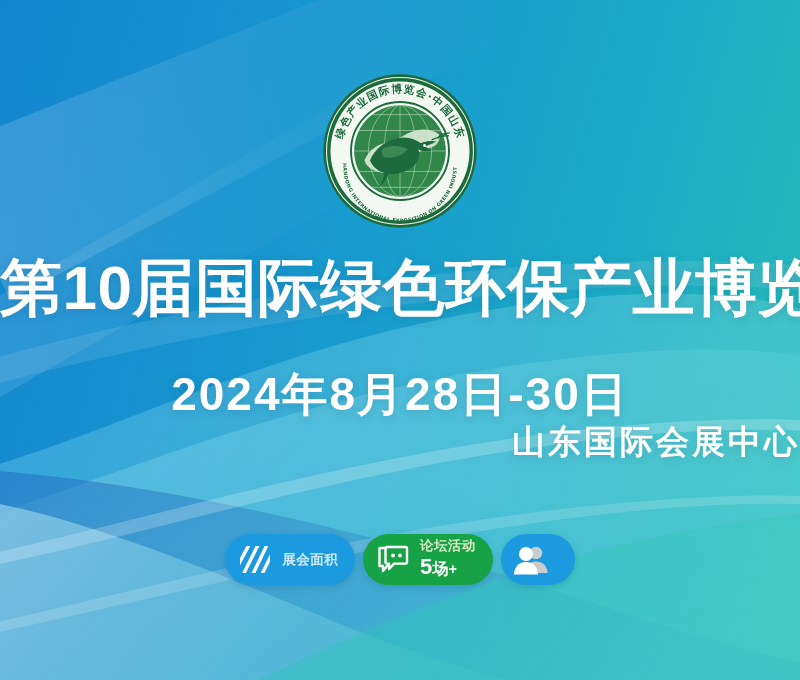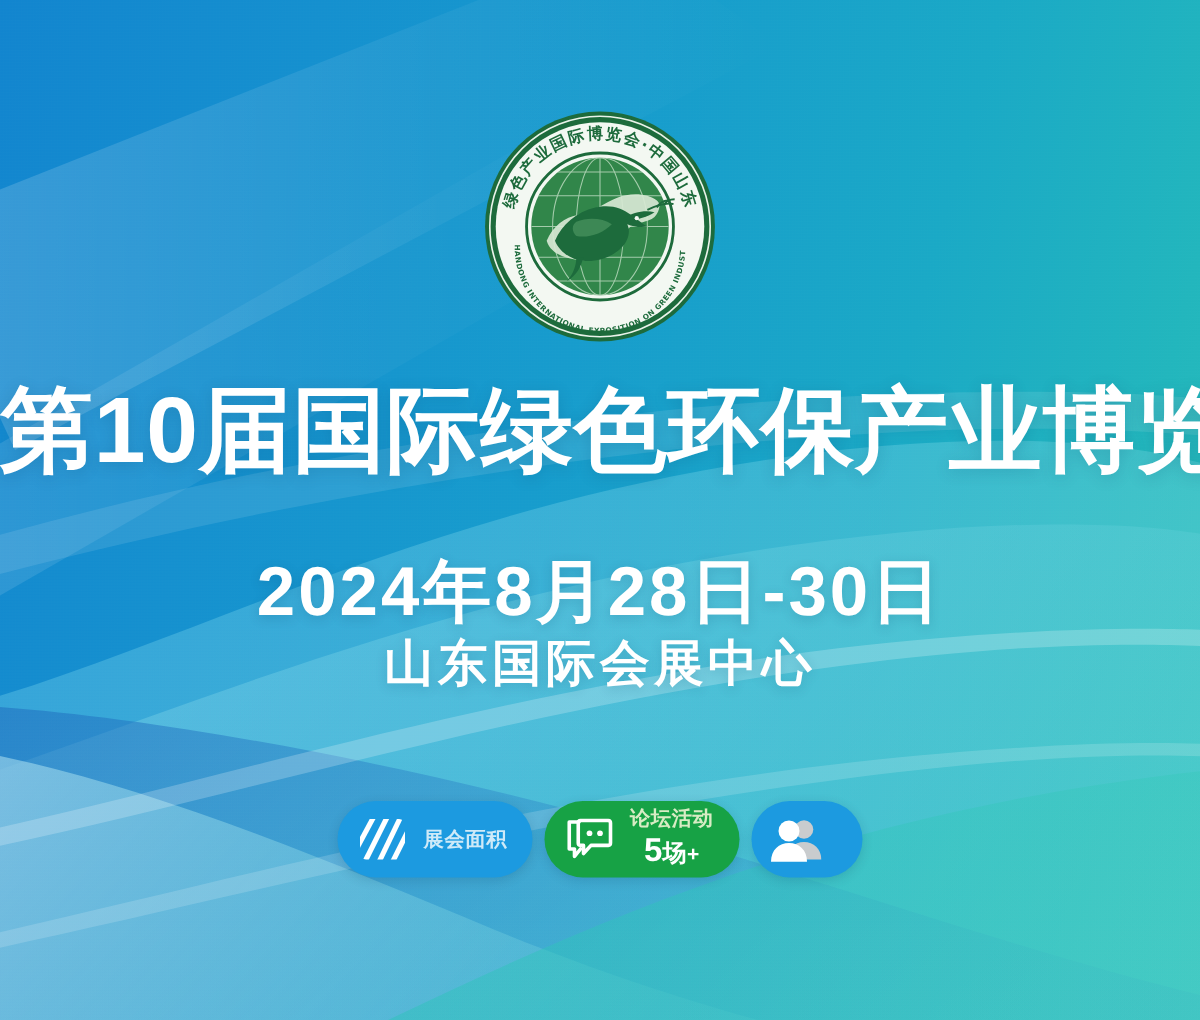--- a/index.html
+++ b/index.html
@@ -64,21 +64,21 @@
     font-size: 46px;
     font-weight: bold;
     letter-spacing: 2px;
     line-height: 40px;
     text-shadow: 0 2px 8px rgba(0,60,100,.18);
   }
   .venue {
     position: absolute;
     left: 0; right: 0;
     top: 422px;
-    text-align: center;
+    text-align: right;
     color: #ffffff;
     font-size: 33px;
     font-weight: bold;
     letter-spacing: 3px;
     line-height: 40px;
     text-shadow: 0 2px 8px rgba(0,60,100,.18);
   }
 
   
   .stats {
@@ -93,21 +93,21 @@
   .pill {
     display: flex;
     align-items: center;
     height: 51px;
     border-radius: 26px;
     padding: 0 17px 0 12px;
     box-sizing: border-box;
     box-shadow: 0 2px 7px rgba(0,50,80,.16);
   }
   .pill.blue  { background: #1c9ae0; }
-  .pill.green { background: #17a245; text-align: center; }
+  .pill.green { background: #17a245; }
 
   .pill-icon {
     width: 36px;
     height: 36px;
     flex: 0 0 36px;
     margin-right: 9px;
     display: flex;
     align-items: center;
     justify-content: center;
   }

